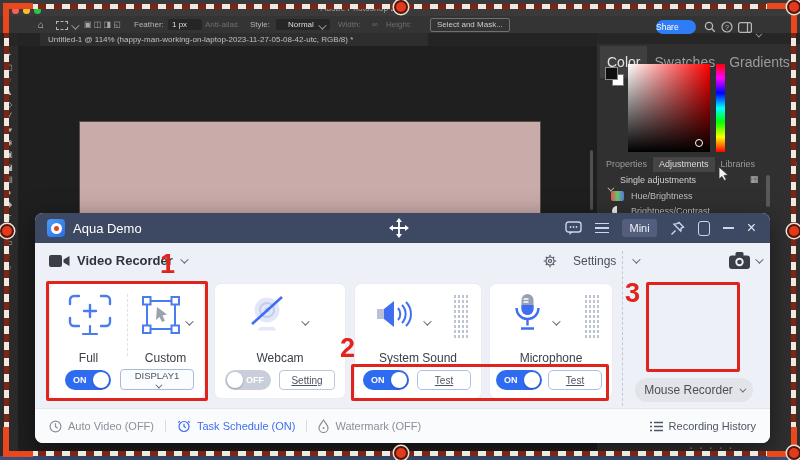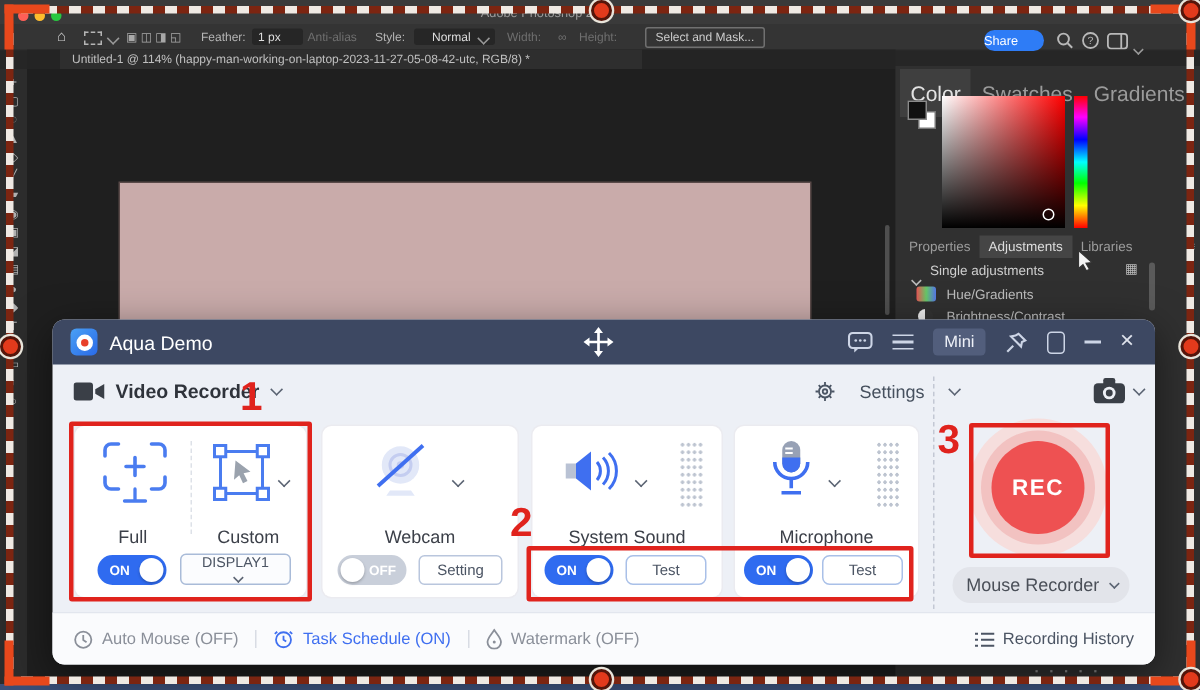--- a/index.html
+++ b/index.html
@@ -55,21 +55,21 @@
   .aq-sep{left:587px;top:38px;width:0;height:160px;border-left:1px dashed #c3c8d4;z-index:11;}
   .aq-cam{left:694px;top:39px;display:flex;align-items:center;gap:5px;z-index:12;cursor:pointer;}
   .card{position:absolute;top:71px;height:114px;background:#fff;border-radius:6px;box-shadow:0 0 0 1px #ebebf0;z-index:11;}
   .card-label{position:absolute;bottom:33px;width:100%;text-align:center;font-size:12px;color:#3c4049;}
   .tgl{position:absolute;bottom:8px;width:46px;height:20px;border-radius:10px;cursor:pointer;}
   .tgl .txt{position:absolute;top:5px;font-size:9px;font-weight:bold;color:#fff;}
   .tgl .knob{position:absolute;top:2px;width:16px;height:16px;border-radius:50%;background:#fff;box-shadow:0 1px 2px rgba(0,0,0,.25);}
   .tgl.on{background:#2f6bf0;}  .tgl.on .txt{left:8px;}  .tgl.on .knob{right:2px;}
   .tgl.off{background:#c9cfda;} .tgl.off .txt{right:7px;} .tgl.off .knob{left:2px;}
   .pillbtn{position:absolute;bottom:8px;height:20px;border:1px solid #b9c6dd;border-radius:10px;background:#fff;
-           font-size:10px;color:#4c5564;display:flex;align-items:center;justify-content:center;cursor:pointer;box-sizing:border-box;}
+           font-size:10px;color:#4c5564;display:flex;align-items:center;justify-content:center;cursor:pointer;box-sizing:border-box;text-decoration:underline;}
   .dsel{position:absolute;bottom:8px;height:21px;border:1px solid #a9bbd8;border-radius:4px;background:#fbfcfe;
         font-size:9.5px;color:#4c5564;display:flex;align-items:center;justify-content:space-between;padding:0 6px;cursor:pointer;box-sizing:border-box;flex-direction:column;}
   .dots{background-image:radial-gradient(#bdc4d0 1px,transparent 1.2px);background-size:4px 5px;}
   .ring{border-radius:50%;display:flex;align-items:center;justify-content:center;}
   .aq-footer{left:0;bottom:0;width:735px;height:34px;background:#fafbfd;border-top:1px solid #e2e6ee;
              border-radius:0 0 8px 8px;display:flex;align-items:center;z-index:11;font-size:11px;color:#8a8f99;}
   .f-item{display:flex;align-items:center;gap:6px;cursor:pointer;white-space:nowrap;}
   .f-div{width:1px;height:12px;background:#d8dce4;margin:0 11px;}
   
   .ann{position:absolute;border:3px solid #e0231d;z-index:30;border-radius:2px;}
@@ -173,21 +173,21 @@
     <span class="ptab">Properties</span>
     <span class="ptab active">Adjustments</span>
     <span class="ptab">Libraries</span>
     <span style="margin-left:auto;color:#888;font-size:9px;line-height:15px;">≡</span>
   </div>
   <span class="abs" style="left:607px;top:178px;z-index:4;"><i class="chev" style="border-color:#bbb;width:4px;height:4px;"></i></span>
   <span class="abs" style="left:620px;top:175px;font-size:9px;color:#cfcfcf;z-index:4;">Single adjustments</span>
   <span class="abs" style="left:750px;top:174px;font-size:9px;color:#bbb;z-index:4;">▦</span>
   <div class="abs" style="left:766px;top:175px;width:4px;height:32px;background:#5a5a5a;border-radius:2px;z-index:4;"></div>
   <span class="abs" style="left:611px;top:191px;width:13px;height:10px;border-radius:2px;background:linear-gradient(90deg,#e85555,#67c767,#5577e8);z-index:4;"></span>
-  <span class="abs" style="left:631px;top:191px;font-size:9px;color:#bdbdbd;z-index:4;">Hue/Gradients</span>
+  <span class="abs" style="left:631px;top:191px;font-size:9px;color:#bdbdbd;z-index:4;">Hue/Brightness</span>
   <span class="abs" style="left:612px;top:206px;width:10px;height:10px;border-radius:50%;background:linear-gradient(90deg,#eee 50%,#333 50%);z-index:4;"></span>
   <span class="abs" style="left:631px;top:206px;font-size:9px;color:#bdbdbd;z-index:4;">Brightness/Contrast</span>
 
   <span class="abs" style="left:690px;top:445px;font-size:6px;color:#8a8a8a;letter-spacing:3px;z-index:4;">▪ ▪ ▪ ▪ ▪</span>
   <div class="abs ps-statusbar"></div>
 
   <div class="abs aqua">
     <div class="abs aq-titlebar"></div>
     <div class="abs aq-logo">
         <span class="ring"></span>
@@ -330,38 +330,33 @@
       <span class="abs" style="left:62px;top:28px;"><i class="chev"></i></span>
       <span class="abs dots" style="left:94px;top:10px;width:16px;height:46px;"></span>
       <span class="card-label">Microphone</span>
       <span class="tgl on" style="left:6px;">
         <span class="txt">ON</span>
           <span class="knob"></span>
       </span>
       <span class="pillbtn" style="left:58px;width:54px;border-radius:5px;border-color:#a9c0e8;">Test</span>
     </div>
 
-    <div class="abs ring" style="left:611px;top:66px;width:92px;height:92px;background:#f6dedd;z-index:11;">
-      <div class="ring" style="width:76px;height:76px;background:#f2c2c1;">
-        <div class="ring" style="width:62px;height:62px;background:#ee5152;color:#fff;font-size:15px;font-weight:bold;letter-spacing:1px;cursor:pointer;">REC</div>
-      </div>
-    </div>
     <div class="abs" style="left:600px;top:165px;width:118px;height:24px;border-radius:12px;background:#e2e4ea;display:flex;align-items:center;justify-content:center;gap:6px;font-size:12px;color:#4a4f58;cursor:pointer;z-index:11;">
       <span>Mouse Recorder</span>
         <i class="chev" style="width:4px;height:4px;"></i>
     </div>
 
     <div class="abs aq-footer">
       <span style="width:14px;"></span>
       <span class="f-item">
         <svg width="13" height="13" viewBox="0 0 13 13">
             <circle cx="6.5" cy="6.5" r="5.4" fill="none" stroke="#8a8f99" stroke-width="1.2"></circle>
             <path d="M6.5 3.3v3.4l2.2 1.5" fill="none" stroke="#8a8f99" stroke-width="1.2"></path>
           </svg>
-        <span>Auto Mouse (OFF)</span>
+        <span>Auto Video (OFF)</span>
       </span>
       <span class="f-div"></span>
       <span class="f-item" style="color:#3f6ff0;">
         <svg width="14" height="14" viewBox="0 0 14 14">
             <circle cx="7" cy="7.5" r="5" fill="none" stroke="#3f6ff0" stroke-width="1.2"></circle>
             <path d="M7 4.8v2.7l1.8 1.2M2.8 2.2L1.2 3.6M11.2 2.2l1.6 1.4" fill="none" stroke="#3f6ff0" stroke-width="1.2"></path>
           </svg>
         <span>Task Schedule (ON)</span>
       </span>
       <span class="f-div"></span>

